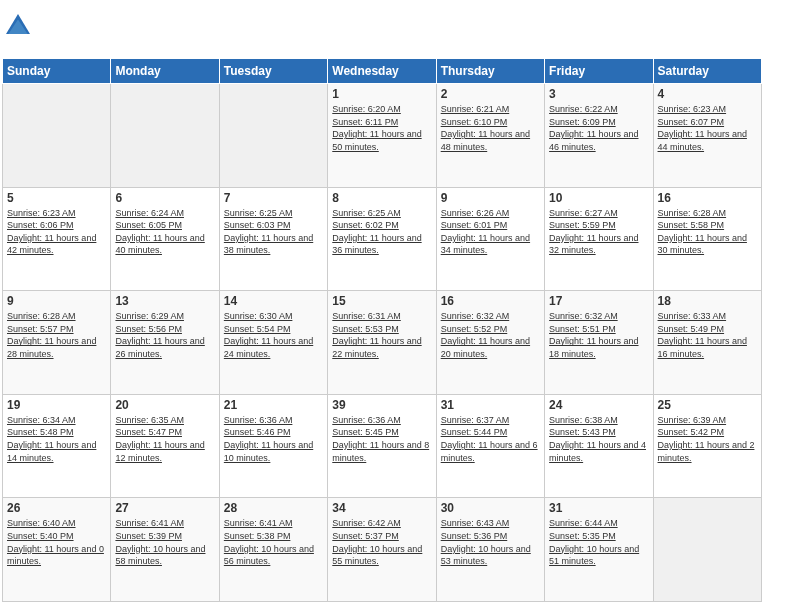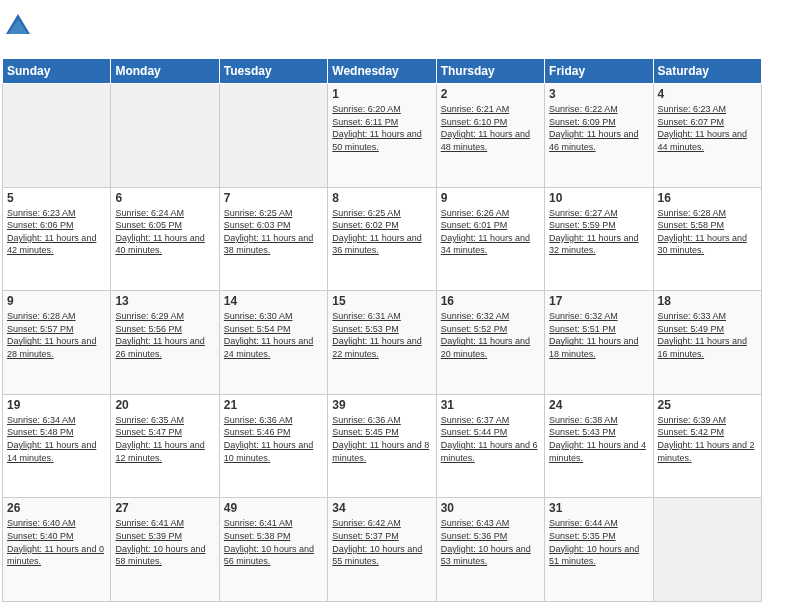--- a/index.html
+++ b/index.html
@@ -253,21 +253,21 @@
         <tr>
           <td>
             <span class="day-number">26</span>
             <div class="day-info">Sunrise: 6:40 AM<br>Sunset: 5:40 PM<br>Daylight: 11 hours and 0 minutes.</div>
           </td>
           <td>
             <span class="day-number">27</span>
             <div class="day-info">Sunrise: 6:41 AM<br>Sunset: 5:39 PM<br>Daylight: 10 hours and 58 minutes.</div>
           </td>
           <td>
-            <span class="day-number">49</span>
+            <span class="day-number">28</span>
             <div class="day-info">Sunrise: 6:41 AM<br>Sunset: 5:38 PM<br>Daylight: 10 hours and 56 minutes.</div>
           </td>
           <td>
             <span class="day-number">34</span>
             <div class="day-info">Sunrise: 6:42 AM<br>Sunset: 5:37 PM<br>Daylight: 10 hours and 55 minutes.</div>
           </td>
           <td>
             <span class="day-number">30</span>
             <div class="day-info">Sunrise: 6:43 AM<br>Sunset: 5:36 PM<br>Daylight: 10 hours and 53 minutes.</div>
           </td>

